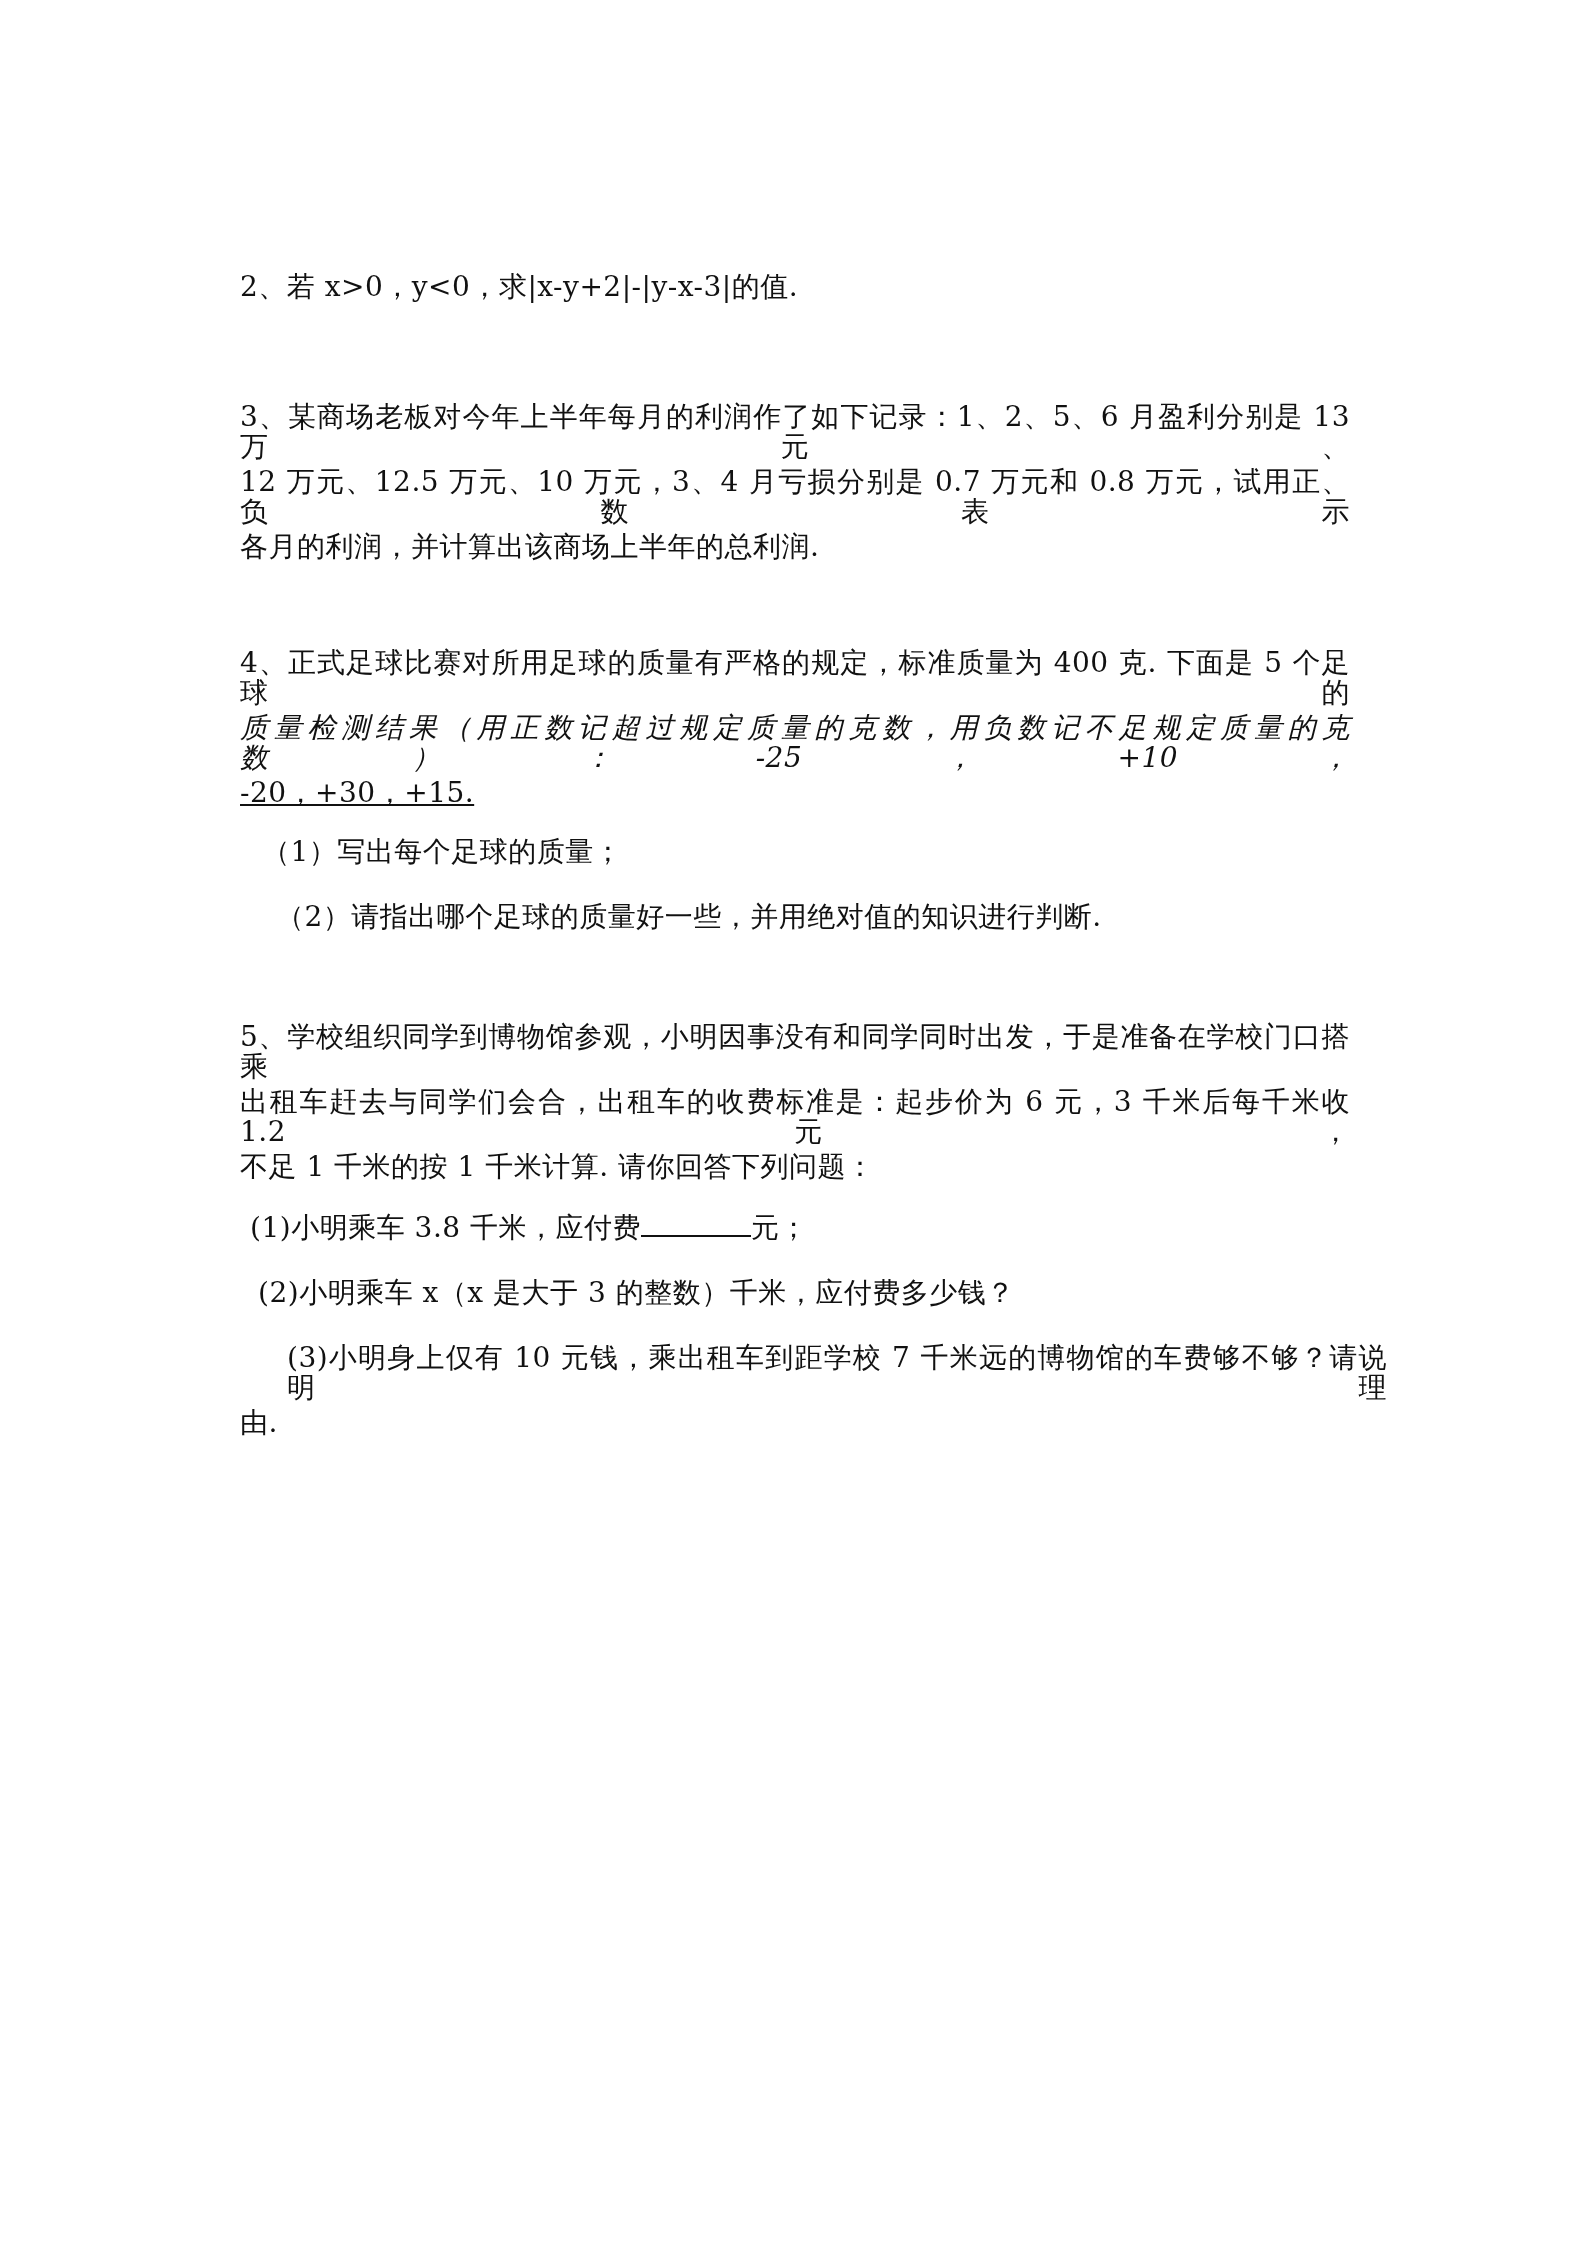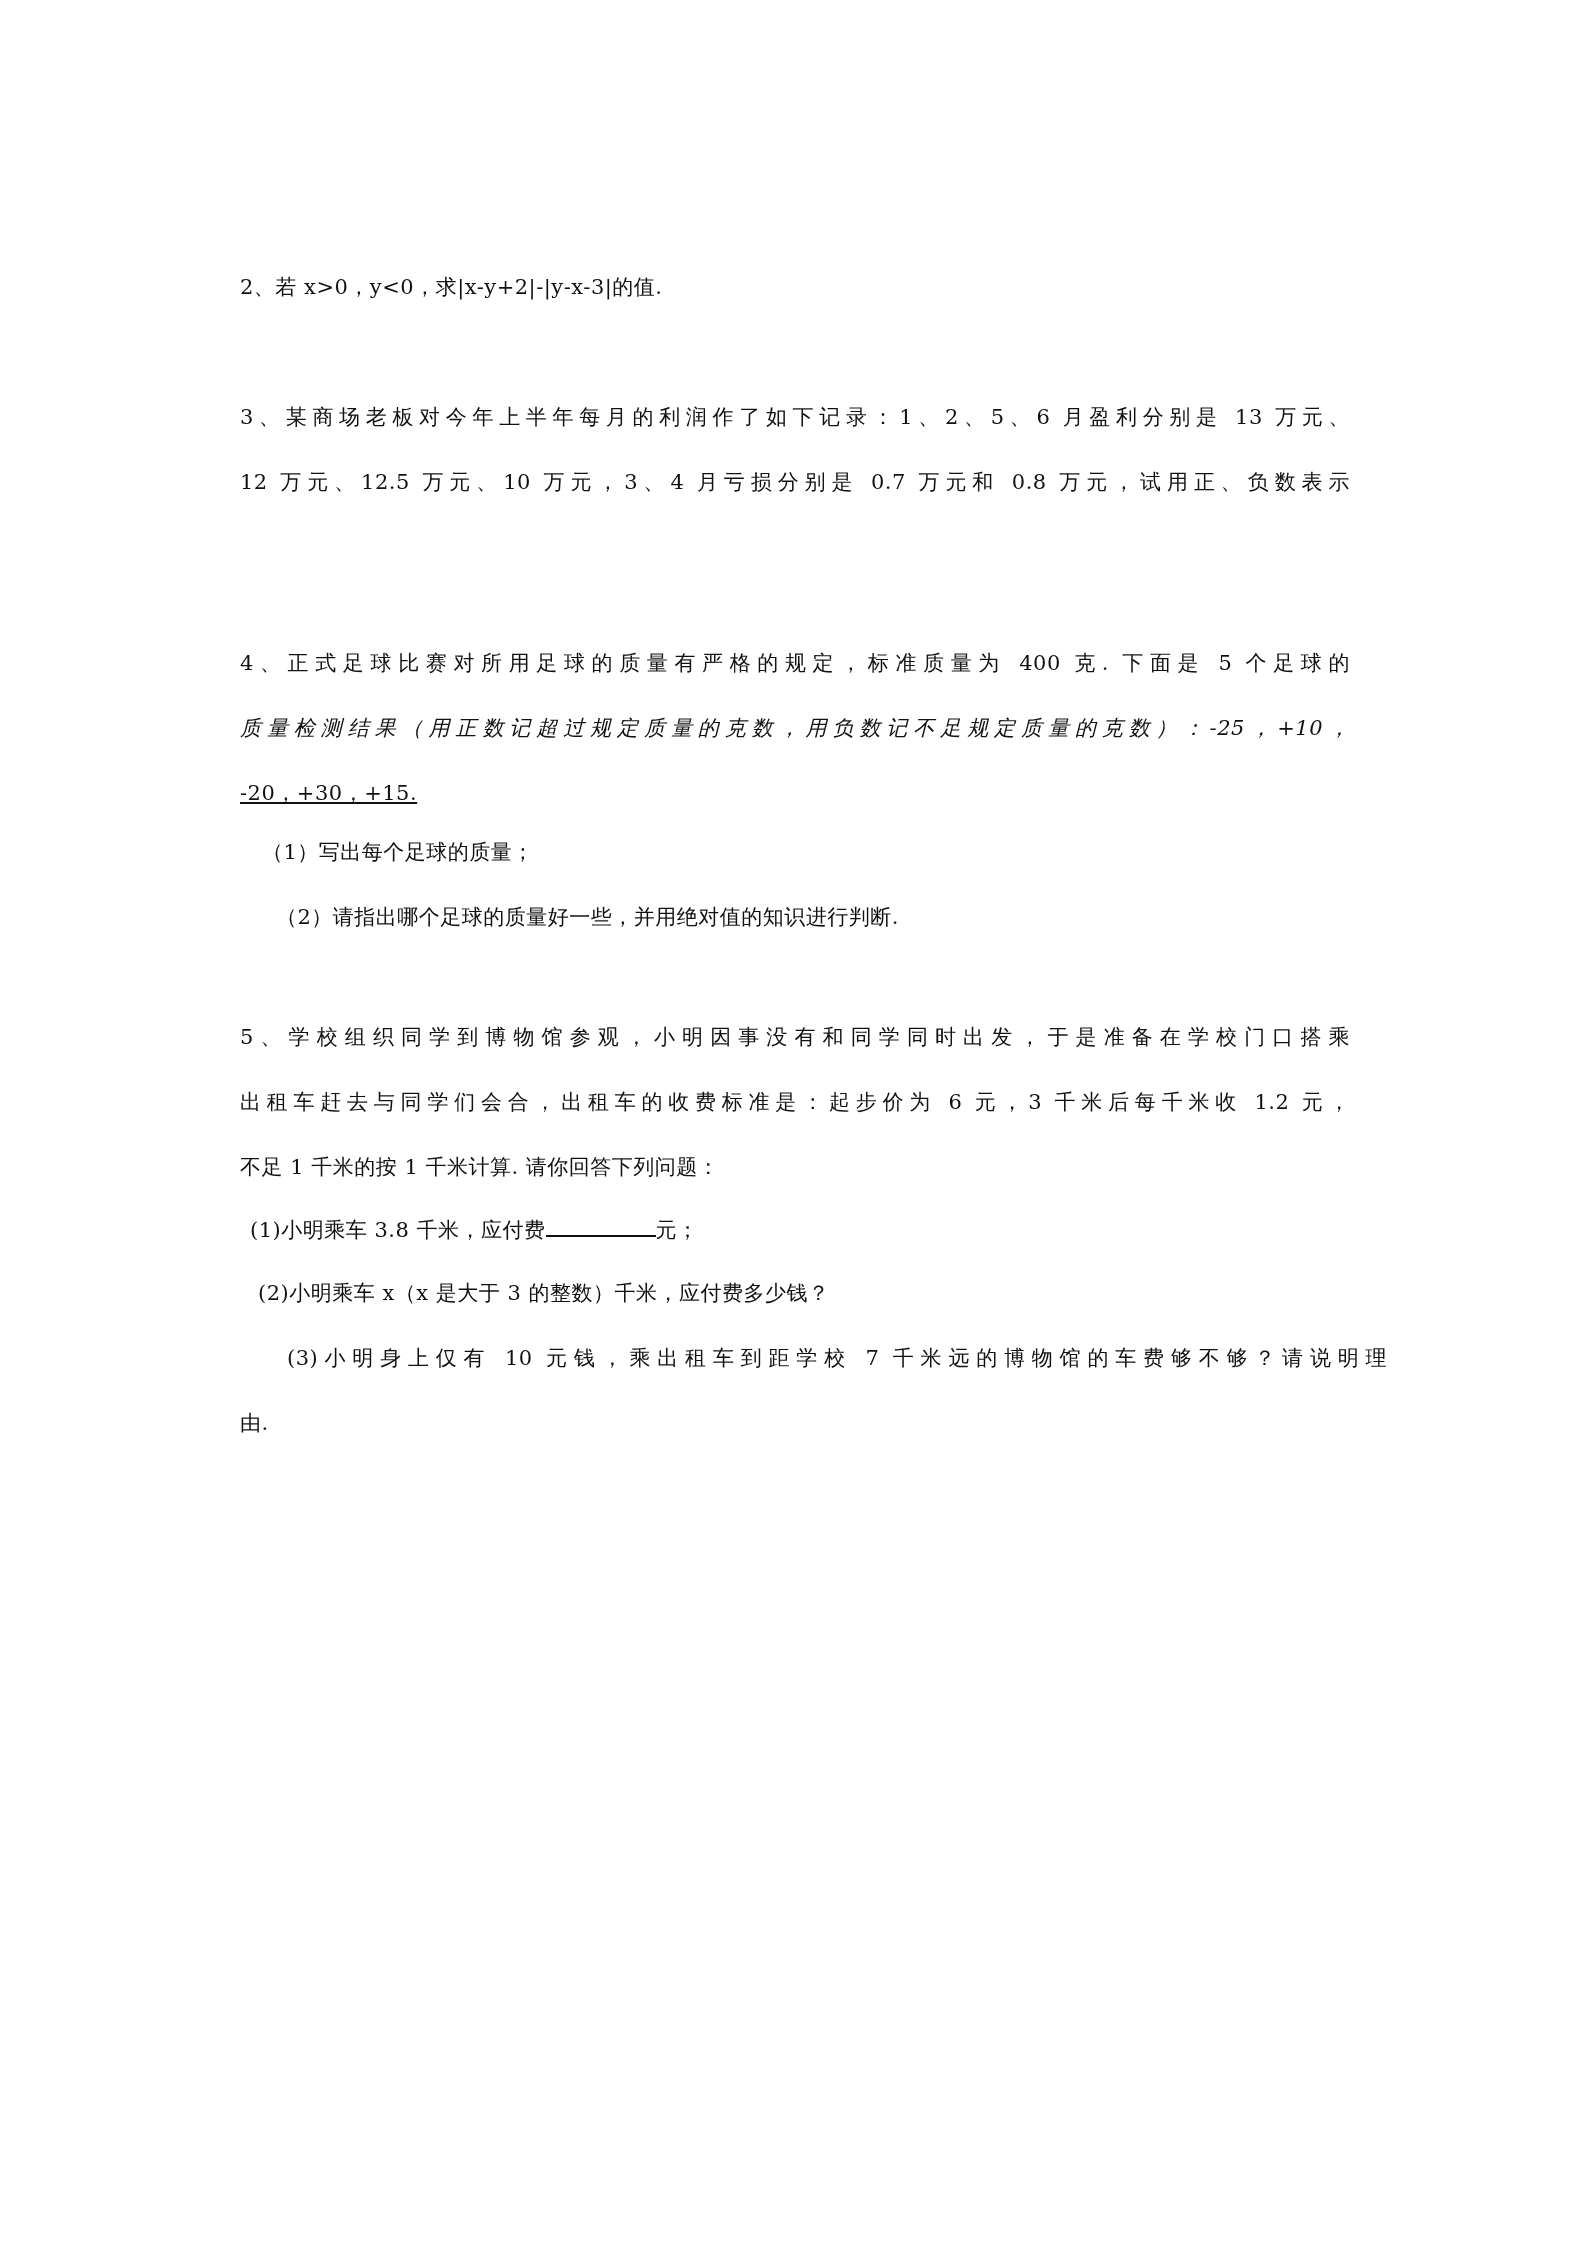--- a/index.html
+++ b/index.html
@@ -5,21 +5,21 @@
     html, body { margin: 0; padding: 0; background: #ffffff; }
     body {
       width: 1587px; height: 2245px; position: relative; overflow: hidden;
       font-family: "DejaVu Serif", "Liberation Serif", serif;
       color: #111111;
     }
     .page { position: absolute; left: 0; top: 0; width: 1587px; height: 2245px; background: #fff; }
     .line {
       position: absolute;
       left: 240px;
-      font-size: 21px;
+      font-size: 28px;
       line-height: 30px;
       white-space: nowrap;
       letter-spacing: 0.5px;
     }
     .justify { width: 1110px; text-align-last: justify; text-align: justify; white-space: normal; }
     .indent1 { left: 262px; }
     .indent2 { left: 276px; }
     .indent3 { left: 250px; }
     .blank {
       display: inline-block;
@@ -36,20 +36,23 @@
 
   <div class="line" style="top:272px;">
     <span>2、若 x&gt;0，y&lt;0，求|x-y+2|-|y-x-3|的值.</span>
   </div>
 
   <div class="line justify" style="top:402px;">
     <span>3、某商场老板对今年上半年每月的利润作了如下记录：1、2、5、6 月盈利分别是 13 万元、</span>
   </div>
   <div class="line justify" style="top:467px;">
     <span>12 万元、12.5 万元、10 万元，3、4 月亏损分别是 0.7 万元和 0.8 万元，试用正、负数表示</span>
+  </div>
+  <div class="line" style="top:532px;">
+    <span>各月的利润，并计算出该商场上半年的总利润.</span>
   </div>
 
   <div class="line justify" style="top:648px;">
     <span>4、正式足球比赛对所用足球的质量有严格的规定，标准质量为 400 克. 下面是 5 个足球的</span>
   </div>
   <div class="line justify" style="top:713px;font-style:italic;">
     <span>质量检测结果（用正数记超过规定质量的克数，用负数记不足规定质量的克数）：-25，+10，</span>
   </div>
   <div class="line" style="top:778px;text-decoration:underline;">
     <span>-20，+30，+15.</span>

